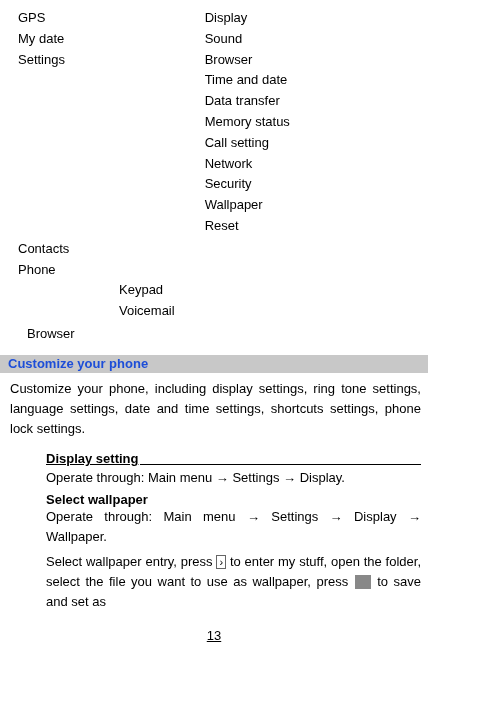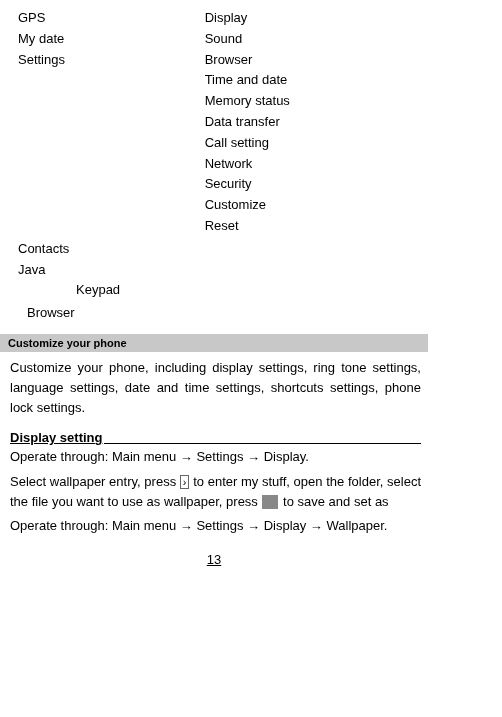--- a/index.html
+++ b/index.html
@@ -18,21 +18,21 @@
     .page {
       width: 428px;
       min-height: 717px;
       position: relative;
       padding: 8px 0 0 0;
     }
     .menu-col-left {
       padding-left: 18px;
     }
     .menu-col-mid {
-      padding-left: 76px;
+      padding-left: 119px;
     }
     .menu-item {
       line-height: 1.6;
       font-size: 13px;
     }
     .contacts-phone-section {
       margin-top: 2px;
     }
     .browser-label {
       padding-left: 27px;
@@ -44,22 +44,22 @@
       width: 100%;
       height: 18px;
       background: #c8c8c8;
       margin-top: 10px;
       display: flex;
       align-items: center;
       padding-left: 8px;
     }
     .section-title {
       font-weight: bold;
-      font-size: 11px;
-      color: #000000;
+      font-size: 13px;
+      color: #1d4ed8;
     }
     .content-section {
       padding: 6px 7px 6px 10px;
     }
     .content-para {
       font-size: 13px;
       line-height: 1.55;
       text-align: justify;
       margin-bottom: 4px;
     }
@@ -107,52 +107,54 @@
     <div class="top-left">
       <div class="menu-item menu-col-left">GPS</div>
       <div class="menu-item menu-col-left">My date</div>
       <div class="menu-item menu-col-left">Settings</div>
     </div>
     <div class="top-right">
       <div class="menu-item">Display</div>
       <div class="menu-item">Sound</div>
       <div class="menu-item">Browser</div>
       <div class="menu-item">Time and date</div>
+      <div class="menu-item">Data transfer</div>
       <div class="menu-item">Memory status</div>
-      <div class="menu-item">Data transfer</div>
       <div class="menu-item">Call setting</div>
       <div class="menu-item">Network</div>
       <div class="menu-item">Security</div>
-      <div class="menu-item">Customize</div>
+      <div class="menu-item">Wallpaper</div>
       <div class="menu-item">Reset</div>
     </div>
   </div>
 
   <div class="top-menu contacts-phone-section">
     <div class="top-left">
       <div class="menu-item menu-col-left">Contacts</div>
-      <div class="menu-item menu-col-left">Java</div>
+      <div class="menu-item menu-col-left">Phone</div>
       <div class="menu-item menu-col-mid">Keypad</div>
+      <div class="menu-item menu-col-mid">Voicemail</div>
     </div>
   </div>
 
   <div class="browser-label">Browser</div>
 
   <div class="divider-bar">
     <span class="section-title">Customize your phone</span>
   </div>
 
   <div class="content-section">
     <p class="content-para">Customize your phone, including display settings, ring tone settings, language settings, date and time settings, shortcuts settings, phone lock settings.</p>
   </div>
 
-  <div class="content-section" style="padding-top:2px;">
+  <div class="content-section" style="padding-top:2px;margin-left:36px;">
     <div class="display-header-row">
       <span class="display-header-text">Display setting</span>
       <div class="display-header-line"></div>
     </div>
     <p class="content-para" style="margin-top:2px;">Operate through: Main menu → Settings → Display.</p>
+    <p class="content-bold">Select wallpaper</p>
+    <p class="content-para">Operate through: Main menu → Settings → Display → Wallpaper.</p>
     <p class="content-para">Select wallpaper entry, press <span style="font-size:11px; border:1px solid #666; padding:0 2px;">›</span> to enter my stuff, open the folder, select the file you want to use as wallpaper, press <span style="display:inline-block; width:16px; height:14px; background:#888; vertical-align:middle; margin:0 1px;"></span> to save and set as</p>
-    <p class="content-para">Operate through: Main menu → Settings → Display → Wallpaper.</p>
   </div>
 
   <div class="page-number">13</div>
 </div>
 
 </body></html>

